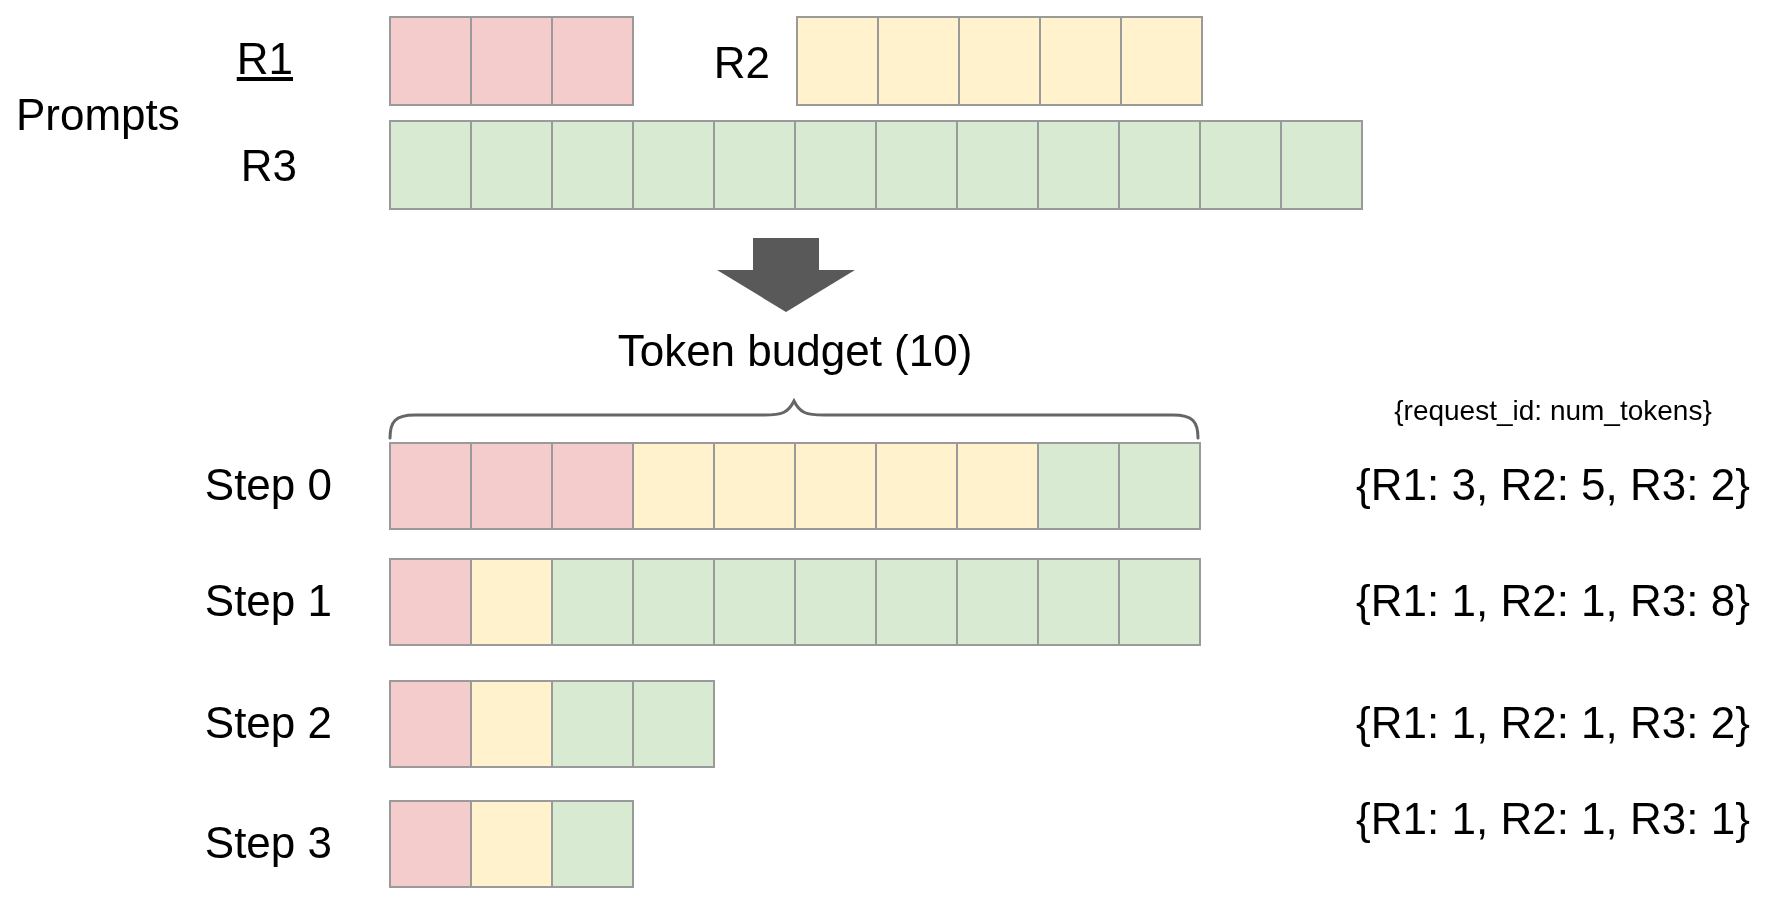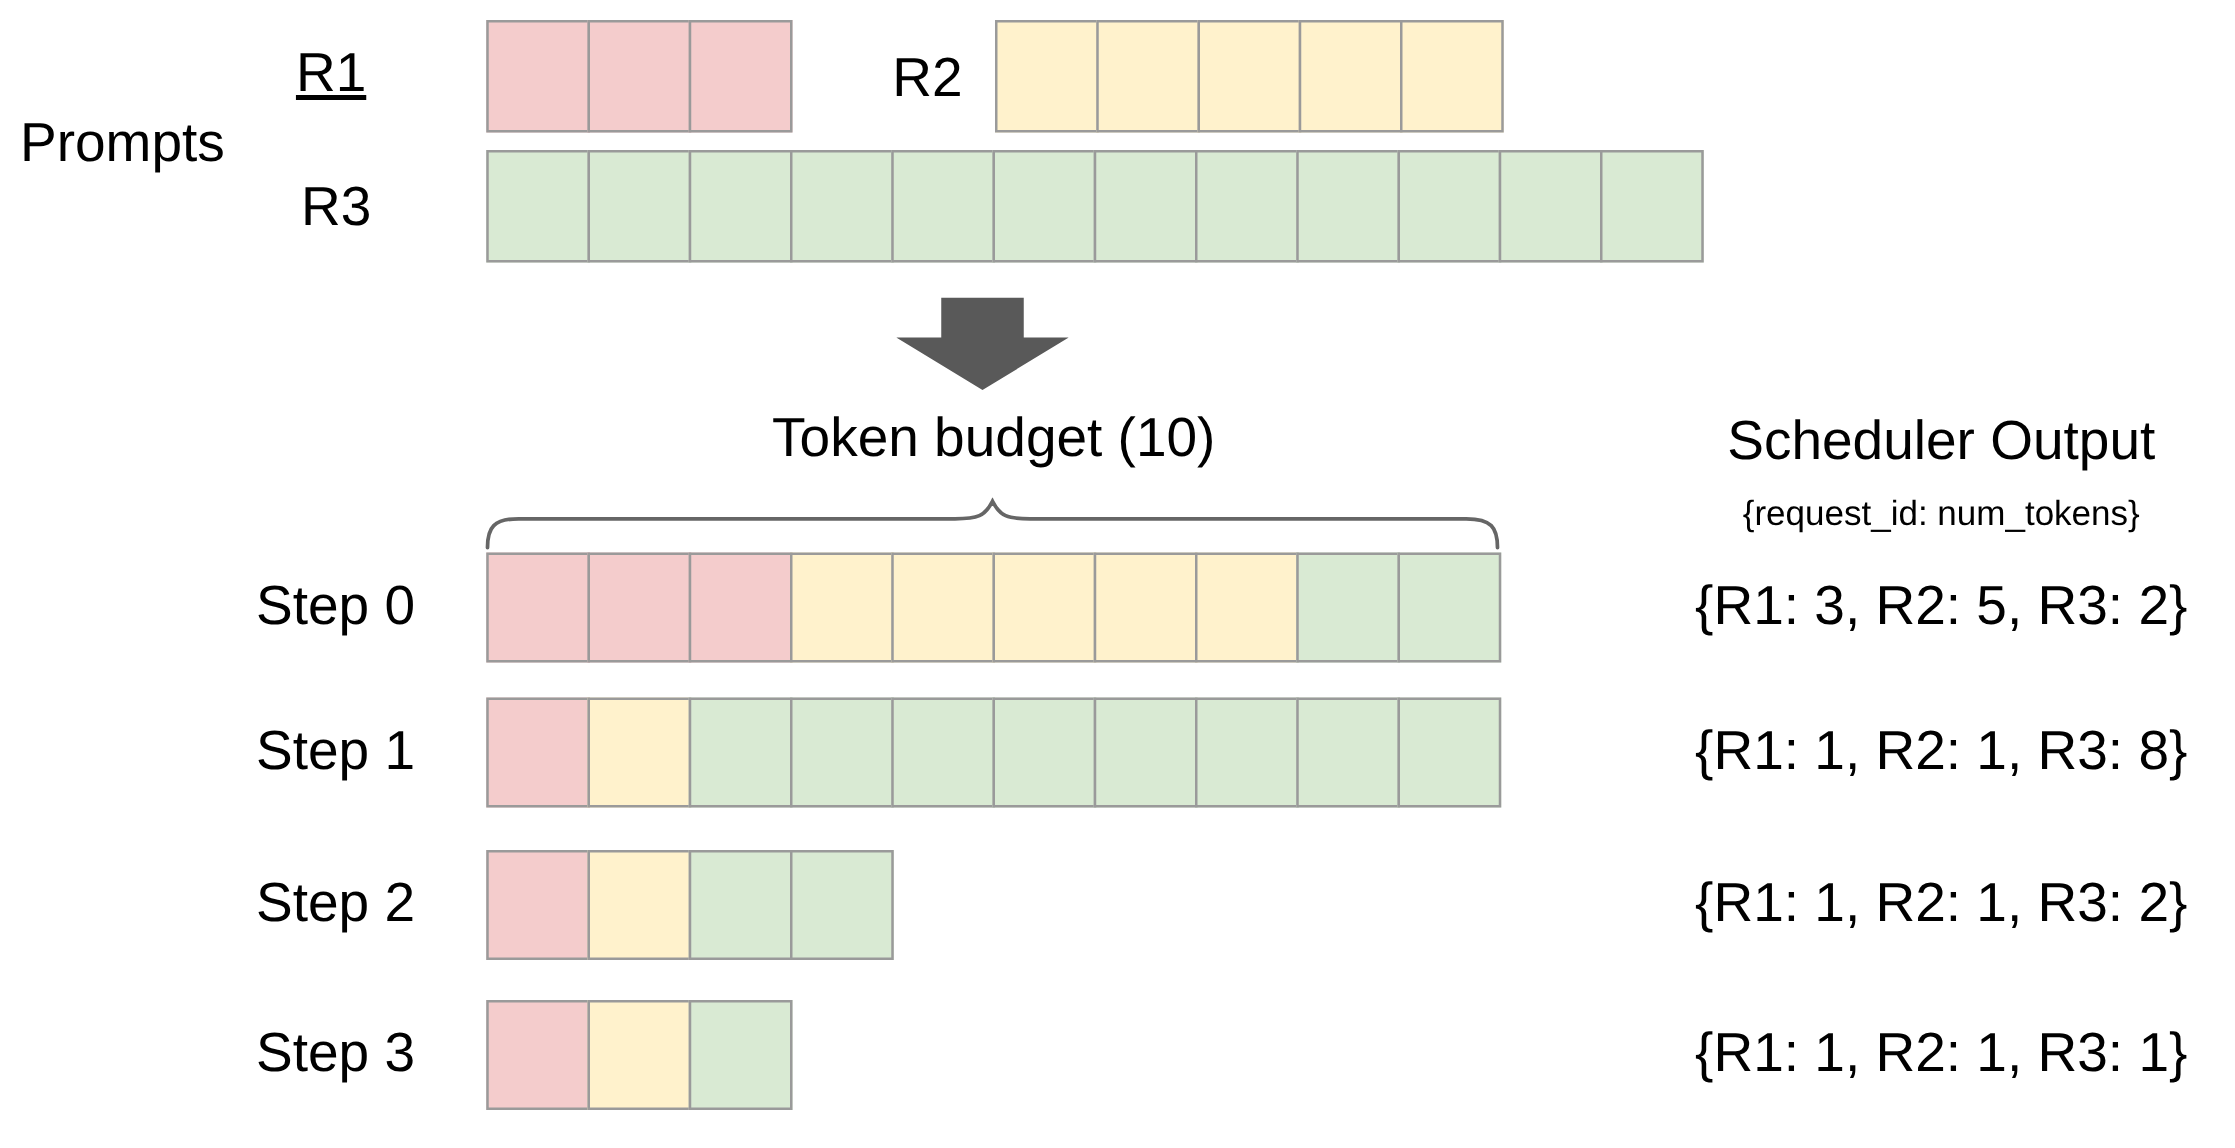--- a/index.html
+++ b/index.html
@@ -99,21 +99,20 @@
   <svg class="svg-abs" style="left:717px; top:238px;" width="138" height="74" viewBox="0 0 138 74">
     <polygon points="36,0 102,0 102,32 138,32 69,74 0,32 36,32" fill="#595959"></polygon>
   </svg>
 
   <div class="label center-align" style="left:389px; top:326px; width:812px;">Token budget (10)</div>
 
   <svg class="svg-abs" style="left:387px; top:398px;" width="814" height="42" viewBox="0 0 814 42">
     <path d="M 3 40 C 3 24, 8 17, 28 17 L 377 17 C 395 17, 401 15, 407 3 C 413 15, 419 17, 437 17 L 786 17 C 806 17, 811 24, 811 40" stroke="#666666" stroke-width="3" fill="none" stroke-linecap="round"></path>
   </svg>
 
-  <div class="sched-title" style="left:1318px; top:328px; width:470px;">Scheduler Output</div>
   <div class="sched-subtitle" style="left:1318px; top:392px; width:470px;">{request_id: num_tokens}</div>
 
   <div class="label right-align" style="left:120px; top:460px; width:212px;">Step 0</div>
   <div class="token-row step-row" style="left:389px; top:442px;">
       <div class="cell" style="background: rgb(244, 204, 204);"></div>
       <div class="cell" style="background: rgb(244, 204, 204);"></div>
       <div class="cell" style="background: rgb(244, 204, 204);"></div>
       <div class="cell" style="background: rgb(255, 242, 204);"></div>
       <div class="cell" style="background: rgb(255, 242, 204);"></div>
       <div class="cell" style="background: rgb(255, 242, 204);"></div>
@@ -147,15 +146,15 @@
       <div class="cell" style="background: rgb(217, 234, 211);"></div>
     </div>
   <div class="label center-align" style="left:1318px; top:698px; width:470px;">{R1: 1, R2: 1, R3: 2}</div>
 
   <div class="label right-align" style="left:120px; top:818px; width:212px;">Step 3</div>
   <div class="token-row step-row" style="left:389px; top:800px;">
       <div class="cell" style="background: rgb(244, 204, 204);"></div>
       <div class="cell" style="background: rgb(255, 242, 204);"></div>
       <div class="cell" style="background: rgb(217, 234, 211);"></div>
     </div>
-  <div class="label center-align" style="left:1318px; top:818px; width:470px;">{R1: 1, R2: 1, R3: 1}</div>
+  <div class="label center-align" style="left:1318px; top:794px; width:470px;">{R1: 1, R2: 1, R3: 1}</div>
 
 </div>
 
 </body></html>

